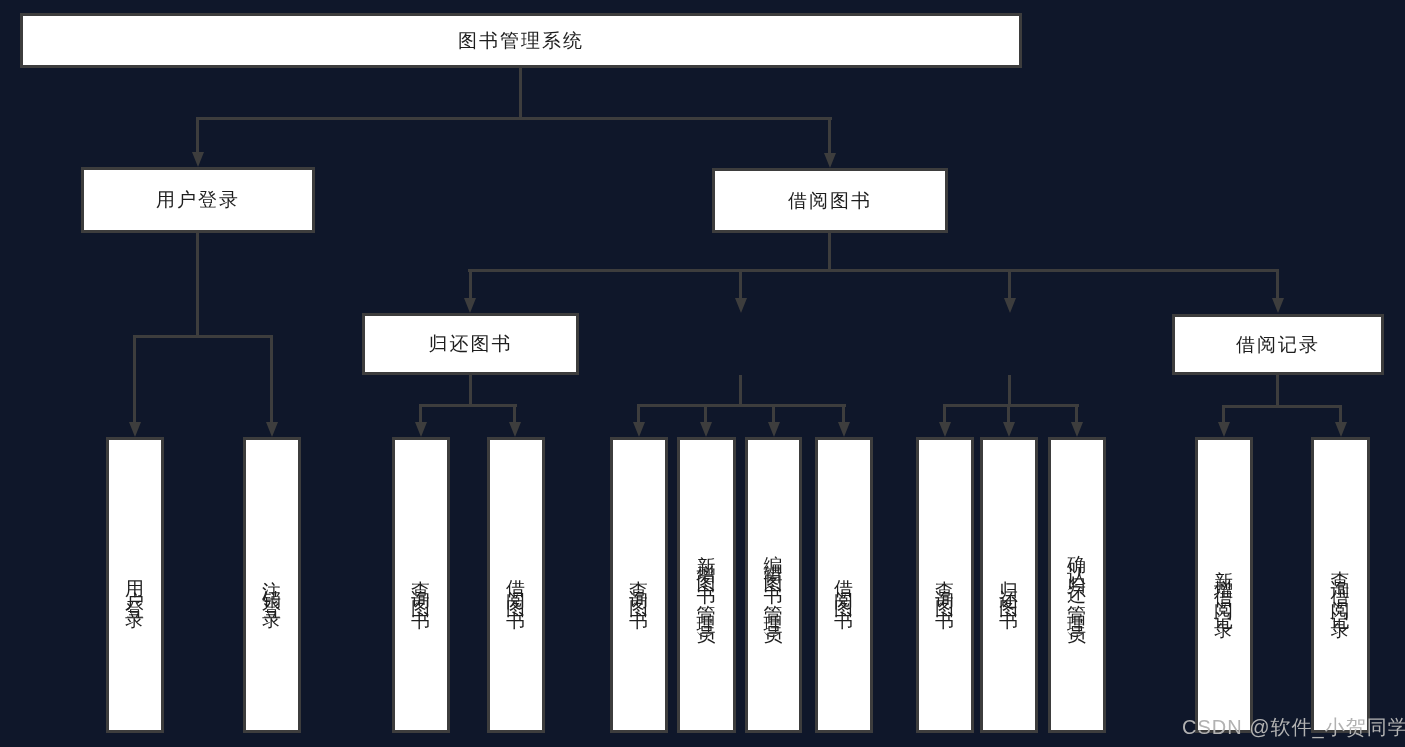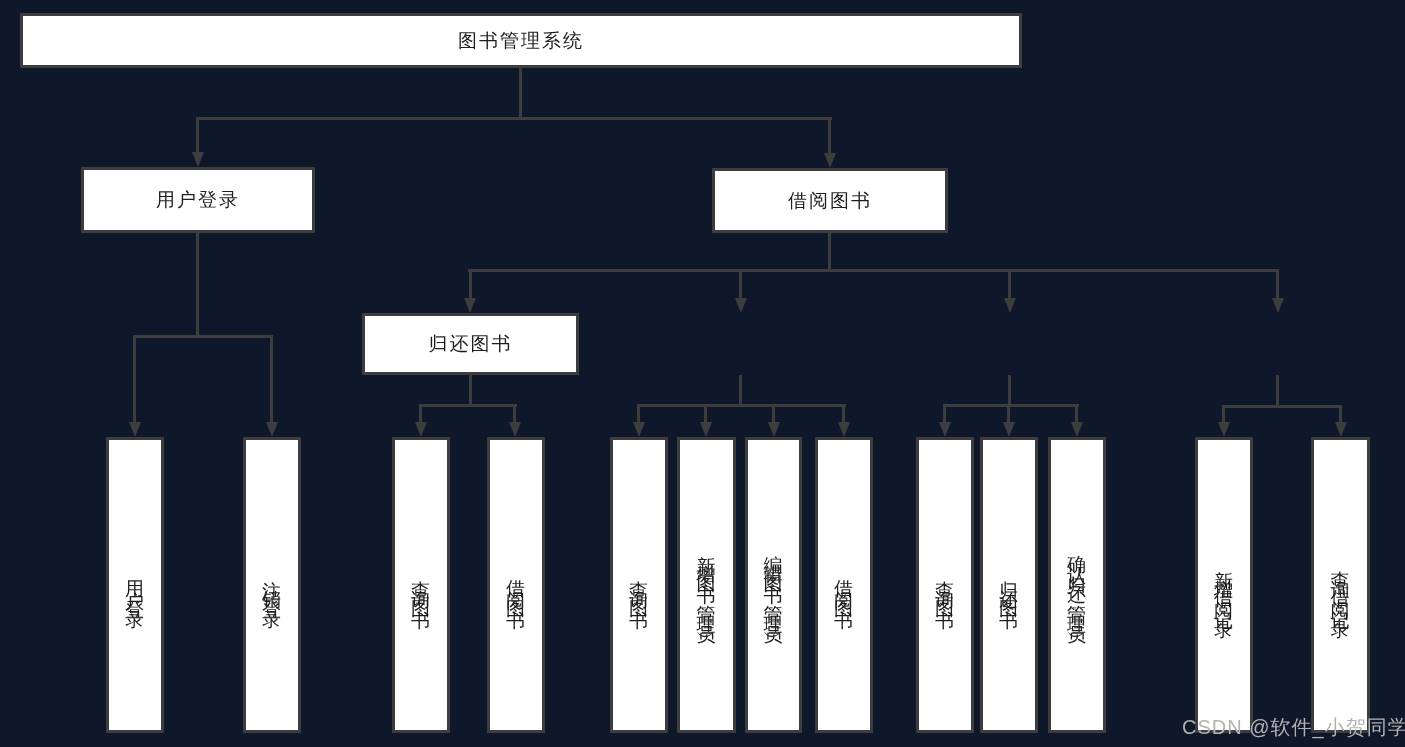--- a/index.html
+++ b/index.html
@@ -90,20 +90,23 @@
     <div class="arrow" style="left:735px;top:298px"></div>
     <div class="vline" style="left:1008px;top:269px;height:31px"></div>
     <div class="arrow" style="left:1004px;top:298px"></div>
     <div class="vline" style="left:1276px;top:269px;height:31px"></div>
     <div class="arrow" style="left:1272px;top:298px"></div>
   </div>
 
   <div class="box" style="left:362px;top:313px;width:217px;height:62px">
     <span class="lbl">归还图书</span>
   </div>
+  <div class="box" style="left:1172px;top:314px;width:212px;height:61px">
+    <span class="lbl">借阅记录</span>
+  </div>
 
   <div>
     <div class="vline" style="left:469px;top:375px;height:32px"></div>
     <div class="hline" style="left:419px;top:404px;width:98px"></div>
     <div class="vline" style="left:419px;top:404px;height:20px"></div>
     <div class="arrow" style="left:415px;top:422px"></div>
     <div class="vline" style="left:513px;top:404px;height:20px"></div>
     <div class="arrow" style="left:509px;top:422px"></div>
   </div>
 

